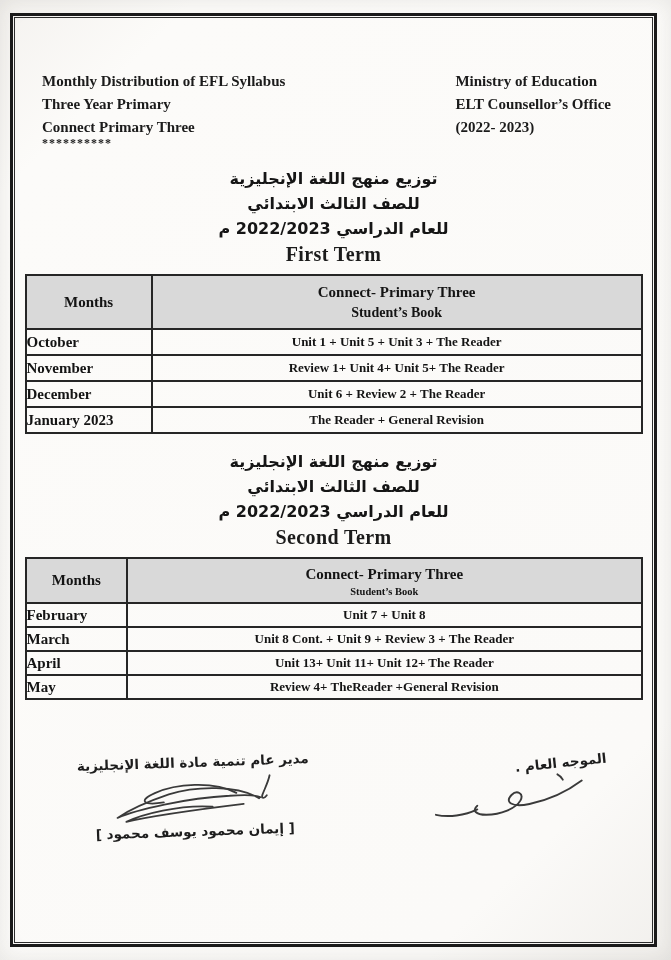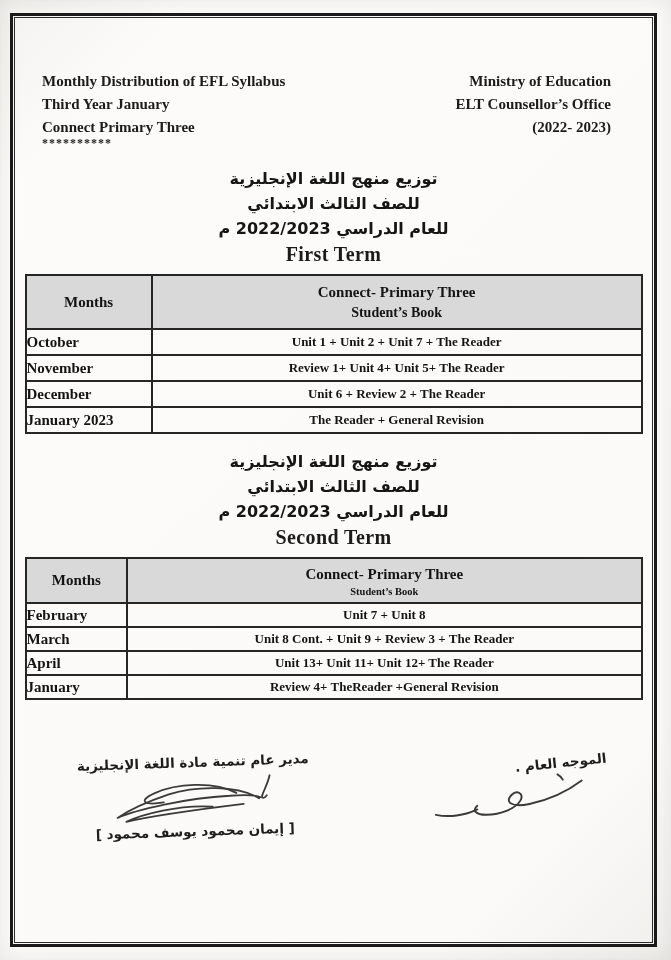--- a/index.html
+++ b/index.html
@@ -34,21 +34,21 @@
 
   
   .header-row {
     display: flex;
     justify-content: space-between;
     padding: 49px 30px 0 22px;
     font-weight: bold; font-size: 15px;
     line-height: 23px;
     gap: 44px;
   }
-  .header-right { text-align: right; padding-right: 6px; }
+  .header-right { text-align: left; padding-right: 6px; }
   .asterisks {
     font-weight: bold; font-size: 12px;
     letter-spacing: 1px;
     margin: -3px 0 0 22px;
   }
 
   
   .arabic-block {
     text-align: center;
     direction: rtl;
@@ -140,21 +140,21 @@
 <body>
 
 <div class="photo">
   <div class="frame">
     <div class="frame-inner-line"></div>
     <div class="content">
 
       <div class="header-row">
         <div class="header-left">
           <div>Monthly Distribution of EFL Syllabus</div>
-          <div>Third Year January</div>
+          <div>Three Year Primary</div>
           <div>Connect Primary Three</div>
         </div>
         <div class="header-right">
           <div>Ministry of Education</div>
           <div>ELT Counsellor’s Office</div>
           <div>(2022- 2023)</div>
         </div>
       </div>
       <div class="asterisks">**********</div>
 
@@ -169,21 +169,21 @@
         <tbody>
             <tr class="head-row">
           <th class="months-col">Months</th>
           <th class="book-col">
             <div class="book-line1">Connect- Primary Three</div>
             <div class="book-line2">Student’s Book</div>
           </th>
         </tr>
         <tr>
           <td class="month-cell">October</td>
-          <td class="content-cell">Unit 1 + Unit 2 + Unit 7 + The Reader</td>
+          <td class="content-cell">Unit 1 + Unit 5 + Unit 3 + The Reader</td>
         </tr>
         <tr>
           <td class="month-cell">November</td>
           <td class="content-cell">Review 1+ Unit 4+ Unit 5+ The Reader</td>
         </tr>
         <tr>
           <td class="month-cell">December</td>
           <td class="content-cell">Unit 6 + Review 2 + The Reader</td>
         </tr>
         <tr>
@@ -215,21 +215,21 @@
         </tr>
         <tr>
           <td class="month-cell">March</td>
           <td class="content-cell">Unit 8 Cont. + Unit 9 + Review 3 + The Reader</td>
         </tr>
         <tr>
           <td class="month-cell">April</td>
           <td class="content-cell">Unit 13+ Unit 11+ Unit 12+ The Reader</td>
         </tr>
         <tr>
-          <td class="month-cell">January</td>
+          <td class="month-cell">May</td>
           <td class="content-cell">Review 4+ TheReader +General Revision</td>
         </tr>
       </tbody>
         </table>
 
       <div class="sig-row">
         <div class="sig-left">
           <div class="sig-title" dir="rtl">مدير عام تنمية مادة اللغة الإنجليزية</div>
           <svg width="210" height="52" viewBox="0 0 210 60">
             <path class="scribble" d="M193 8 c-2 8 -6 15 -9 22 c-2 5 2 5 5 1"></path>

